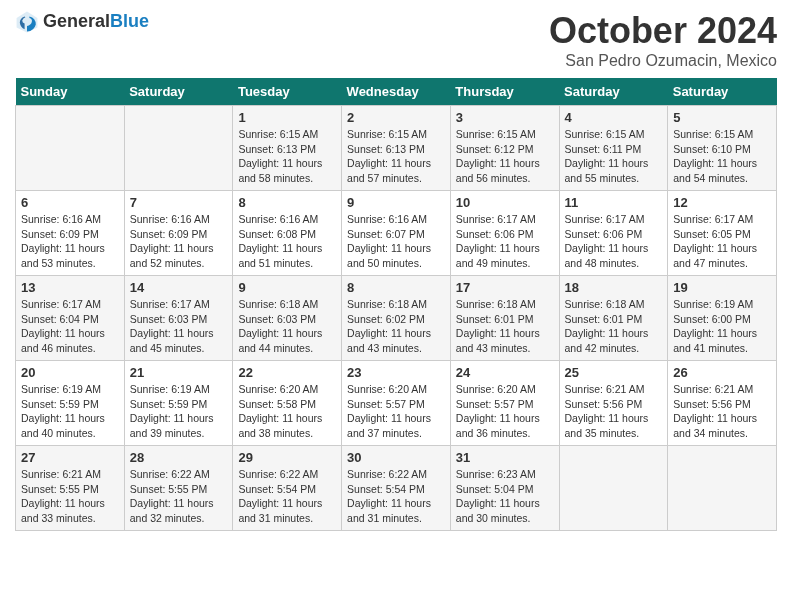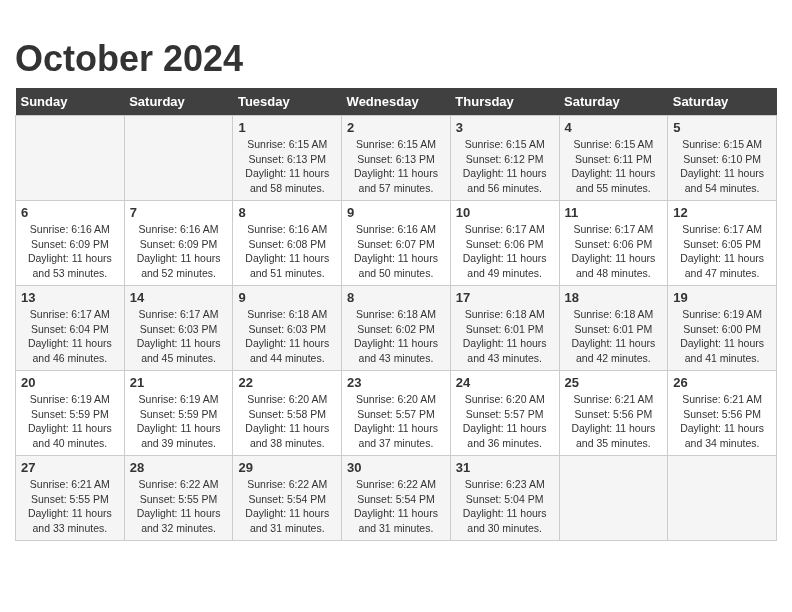--- a/index.html
+++ b/index.html
@@ -37,33 +37,32 @@
       width: 24px;
       height: 24px;
     }
     .title-area {
       text-align: right;
     }
     .month-title {
       font-size: 36px;
       font-weight: bold;
       color: #333;
-      margin-top: 28px;
     }
     .location-title {
       font-size: 16px;
       color: #555;
     }
     table {
       width: 100%;
       border-collapse: collapse;
       font-size: 11px;
     }
     thead tr th {
-      background-color: #404040;
+      background-color: #0f766e;
       color: #fff;
       text-align: left;
       padding: 6px 5px;
       font-size: 13px;
       font-weight: bold;
     }
     tbody tr td {
       border: 1px solid #ccc;
       vertical-align: top;
       padding: 4px 5px;
@@ -81,32 +80,45 @@
       font-size: 13px;
       font-weight: bold;
       color: #333;
       display: block;
       margin-bottom: 2px;
     }
     .day-info {
       font-size: 10.5px;
       color: #333;
       line-height: 1.4;
-      text-align: center;
     }
     .empty-cell {
       background-color: #f5f5f5;
     }
   </style>
 </head>
 <body>
 
 <div class="header-area">
+  <div class="logo">
+    <svg class="logo-icon" viewBox="0 0 30 30">
+      <polygon points="15,2 28,10 28,22 15,28 2,22 2,10" fill="#1a7fc1" opacity="0.15"></polygon>
+      <path d="M18 8 Q26 10 26 18 Q24 26 15 27 L15 20 Q20 19 21 15 Q22 11 18 10 Z" fill="#1a7fc1"></path>
+      <path d="M12 8 Q6 10 6 16 Q7 22 12 24 L12 17 Q9 16 9 13 Q10 10 13 9 Z" fill="#2e6da4"></path>
+    </svg>
+    <div>
+      <div style="display:flex; align-items:baseline; gap:0;">
+        <span class="logo-text-general">General</span>
+        <span class="logo-text-blue">Blue</span>
+      </div>
+    </div>
+  </div>
   <div class="title-area">
     <div class="month-title">October 2024</div>
+    <div class="location-title">San Pedro Ozumacin, Mexico</div>
   </div>
 </div>
 
 <table>
   <thead>
     <tr>
     <th>Sunday</th>
         <th>Saturday</th>
         <th>Tuesday</th>
         <th>Wednesday</th>

